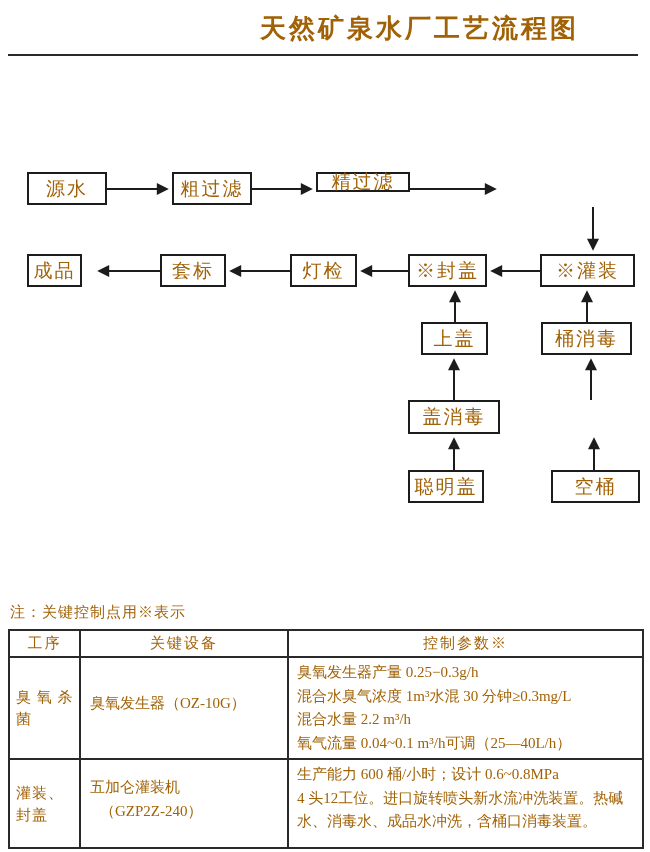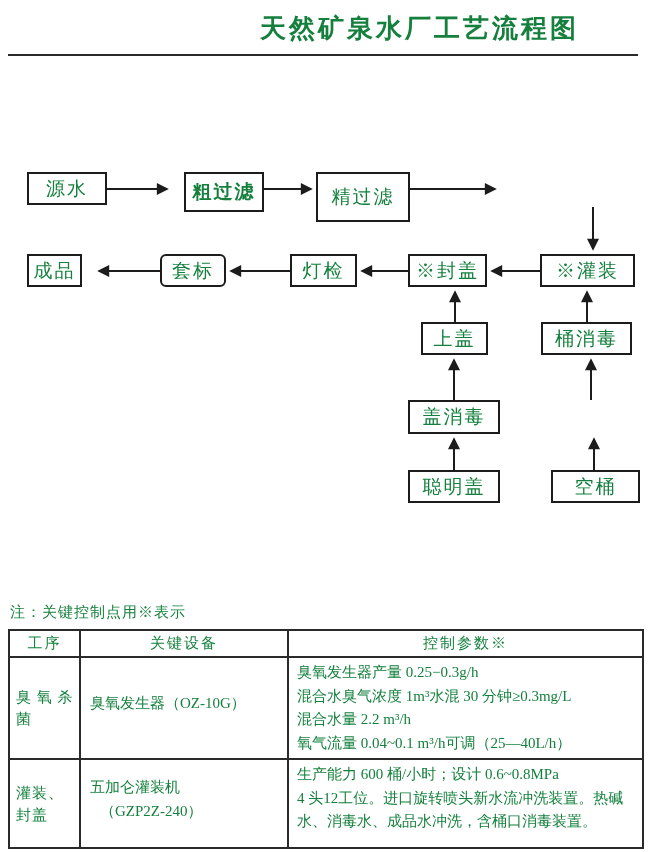--- a/index.html
+++ b/index.html
@@ -1,17 +1,17 @@
 <!DOCTYPE html>
 <html><head>
 <meta charset="utf-8">
 <style>
   html,body{margin:0;padding:0;background:#ffffff;}
   #page{position:relative;width:650px;height:852px;background:#ffffff;overflow:hidden;
-        font-family:"Liberation Serif","DejaVu Serif",serif;color:#15803d;}
+        font-family:"Liberation Serif","DejaVu Serif",serif;color:#a16207;}
 
   
   .title{position:absolute;left:260px;top:11px;font-size:26px;font-weight:bold;
          letter-spacing:3px;white-space:nowrap;}
   .title-rule{position:absolute;left:8px;top:54px;width:630px;height:0;
               border-top:2px solid #2a2a2a;}
 
   
   .flow-layer{position:absolute;left:0;top:0;width:650px;height:852px;}
   .fbox{position:absolute;box-sizing:border-box;border:2px solid #1c1c1c;background:#ffffff;
@@ -60,31 +60,31 @@
         <line x1="455" y1="322" x2="455" y2="292" marker-end="url(#ah)"></line>
         <line x1="587" y1="322" x2="587" y2="292" marker-end="url(#ah)"></line>
         <line x1="454" y1="400" x2="454" y2="360" marker-end="url(#ah)"></line>
         <line x1="591" y1="400" x2="591" y2="360" marker-end="url(#ah)"></line>
         <line x1="454" y1="470" x2="454" y2="439" marker-end="url(#ah)"></line>
         <line x1="594" y1="470" x2="594" y2="439" marker-end="url(#ah)"></line>
       </g>
     </svg>
 
     <div class="fbox" style="left:27px;top:172px;width:80px;height:33px;">源水</div>
-    <div class="fbox" style="left:184px;top:172px;width:80px;height:40px;font-weight:bold;">粗过滤</div>
-    <div class="fbox" style="left:316px;top:172px;width:94px;height:50px;">精过滤</div>
+    <div class="fbox" style="left:172px;top:172px;width:80px;height:33px;">粗过滤</div>
+    <div class="fbox" style="left:316px;top:172px;width:94px;height:20px;">精过滤</div>
     <div class="fbox" style="left:27px;top:254px;width:55px;height:33px;">成品</div>
-    <div class="fbox" style="left:160px;top:254px;width:66px;height:33px;border-radius:6px;">套标</div>
+    <div class="fbox" style="left:160px;top:254px;width:66px;height:33px;">套标</div>
     <div class="fbox" style="left:290px;top:254px;width:67px;height:33px;">灯检</div>
     <div class="fbox" style="left:408px;top:254px;width:79px;height:33px;">※封盖</div>
     <div class="fbox" style="left:540px;top:254px;width:95px;height:33px;">※灌装</div>
     <div class="fbox" style="left:421px;top:322px;width:67px;height:33px;">上盖</div>
     <div class="fbox" style="left:541px;top:322px;width:91px;height:33px;">桶消毒</div>
     <div class="fbox" style="left:408px;top:400px;width:92px;height:34px;">盖消毒</div>
-    <div class="fbox" style="left:408px;top:470px;width:92px;height:33px;">聪明盖</div>
+    <div class="fbox" style="left:408px;top:470px;width:76px;height:33px;">聪明盖</div>
     <div class="fbox" style="left:551px;top:470px;width:89px;height:33px;">空桶</div>
   </div>
 
   <div class="note">注：关键控制点用※表示</div>
 
   <table class="ptable">
     <thead>
       <tr>
         <th style="width:67px;">工序</th>
         <th style="width:204px;">关键设备</th>

